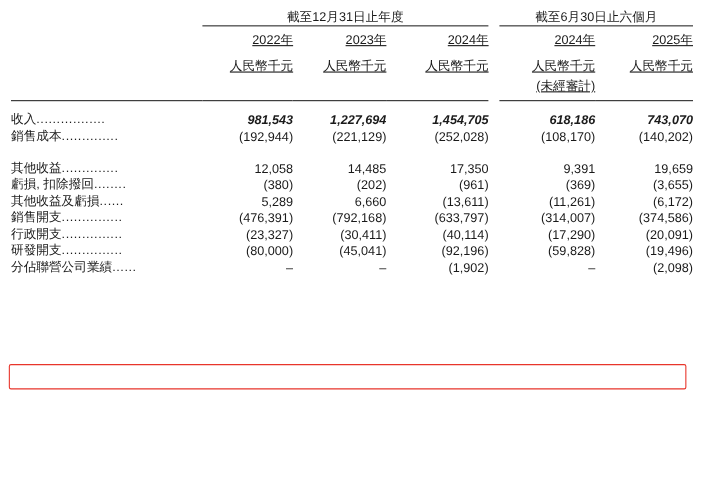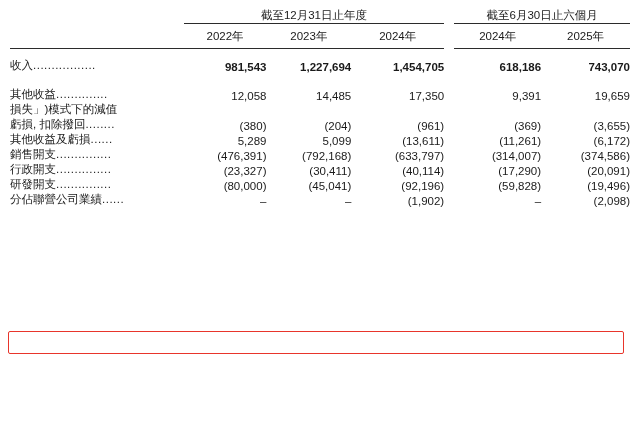--- a/index.html
+++ b/index.html
@@ -47,23 +47,24 @@
     padding-bottom: 3px;
     white-space: nowrap;
   }
   .grp-rule-cell { padding: 0; }
   .rule-line {
     display: block;
     height: 1px;
     background: #2b2b2b;
   }
   .colhead {
-    text-align: center;
-    white-space: nowrap;
-    font-size: 11.5px;
+    text-align: right;
+    white-space: nowrap;
+    font-size: 11.5px;
+    text-decoration: underline;
   }
   .colhead.yr { padding: 5px 0 3px 0; }
   .colhead.cur { padding: 6px 0 2px 0; }
   .colhead.sub { padding: 1px 0 4px 0; }
 
   .head-underline td {
     border-bottom: 1px solid #2b2b2b;
     height: 1px;
     font-size: 0;
     line-height: 0;
@@ -80,21 +81,21 @@
   }
   .indent1 { padding-left: 12px; }
   .bold { font-weight: bold; }
   .num {
     text-align: right;
     white-space: nowrap;
     padding: 3px 6px 3px 0;
     font-size: 11.5px;
     font-variant-numeric: tabular-nums;
   }
-  .num.bold { font-weight: bold; }
+  .num.bold { font-weight: bold; font-style: italic; }
   .spacer td { height: 9px; font-size: 0; line-height: 0; padding: 0; }
   .spacer-sm td { height: 5px; font-size: 0; line-height: 0; padding: 0; }
 
   .wrapline {
     font-size: 11.5px;
     line-height: 15px;
     white-space: nowrap;
   }
 
   
@@ -149,21 +150,39 @@
       <tr>
         <td></td>
         <td class="colhead yr">2022年</td>
         <td class="colhead yr">2023年</td>
         <td class="colhead yr">2024年</td>
         <td></td>
         <td class="colhead yr">2024年</td>
         <td class="colhead yr">2025年</td>
       </tr>
 
-
+      <tr>
+        <td></td>
+        <td class="colhead cur">人民幣千元</td>
+        <td class="colhead cur">人民幣千元</td>
+        <td class="colhead cur">人民幣千元</td>
+        <td></td>
+        <td class="colhead cur">人民幣千元</td>
+        <td class="colhead cur">人民幣千元</td>
+      </tr>
+
+      <tr>
+        <td></td>
+        <td class="colhead sub"></td>
+        <td class="colhead sub"></td>
+        <td class="colhead sub"></td>
+        <td></td>
+        <td class="colhead sub">(未經審計)</td>
+        <td class="colhead sub"></td>
+      </tr>
       <tr class="head-underline">
         <td></td>
           <td></td>
           <td></td>
           <td></td>
           <td style="border-bottom:none"></td>
           <td></td>
           <td></td>
       </tr>
 
@@ -174,20 +193,29 @@
       <tr>
         <td class="rowlabel bold"><span>收入</span><span class="dots">.................</span></td>
         <td class="num bold">981,543</td>
         <td class="num bold">1,227,694</td>
         <td class="num bold">1,454,705</td>
         <td></td>
         <td class="num bold">618,186</td>
         <td class="num bold">743,070</td>
       </tr>
 
+      <tr>
+        <td class="rowlabel"><span>銷售成本</span><span class="dots">..............</span></td>
+        <td class="num">(192,944)</td>
+        <td class="num">(221,129)</td>
+        <td class="num">(252,028)</td>
+        <td></td>
+        <td class="num">(108,170)</td>
+        <td class="num">(140,202)</td>
+      </tr>
 
       <tr class="spacer">
           <td colspan="7"></td>
         </tr>
 
 
       <tr class="spacer-sm">
           <td colspan="7"></td>
         </tr>
 
@@ -195,44 +223,35 @@
         <td class="rowlabel"><span>其他收益</span><span class="dots">..............</span></td>
         <td class="num">12,058</td>
         <td class="num">14,485</td>
         <td class="num">17,350</td>
         <td></td>
         <td class="num">9,391</td>
         <td class="num">19,659</td>
       </tr>
 
 
-      <tr>
-        <td class="rowlabel wrapline indent1">損失」)模式下的減值</td>
-        <td class="num"></td>
-          <td class="num"></td>
-          <td class="num"></td>
-          <td></td>
-          <td class="num"></td>
-          <td class="num"></td>
-      </tr>
 
       <tr>
         <td class="rowlabel indent1"><span>虧損, 扣除撥回</span><span class="dots">........</span></td>
         <td class="num">(380)</td>
-        <td class="num">(204)</td>
+        <td class="num">(202)</td>
         <td class="num">(961)</td>
         <td></td>
         <td class="num">(369)</td>
         <td class="num">(3,655)</td>
       </tr>
 
       <tr>
         <td class="rowlabel indent1"><span>其他收益及虧損</span><span class="dots">......</span></td>
         <td class="num">5,289</td>
-        <td class="num">5,099</td>
+        <td class="num">6,660</td>
         <td class="num">(13,611)</td>
         <td></td>
         <td class="num">(11,261)</td>
         <td class="num">(6,172)</td>
       </tr>
 
       <tr>
         <td class="rowlabel"><span>銷售開支</span><span class="dots">...............</span></td>
         <td class="num">(476,391)</td>
         <td class="num">(792,168)</td>

